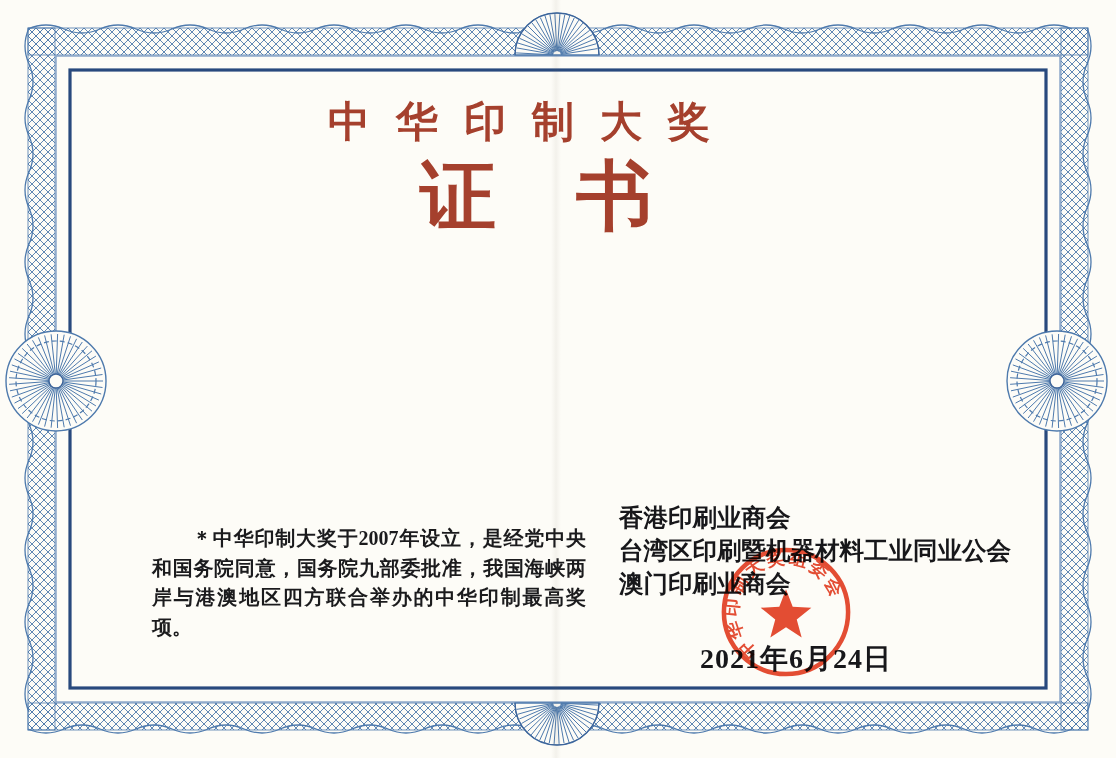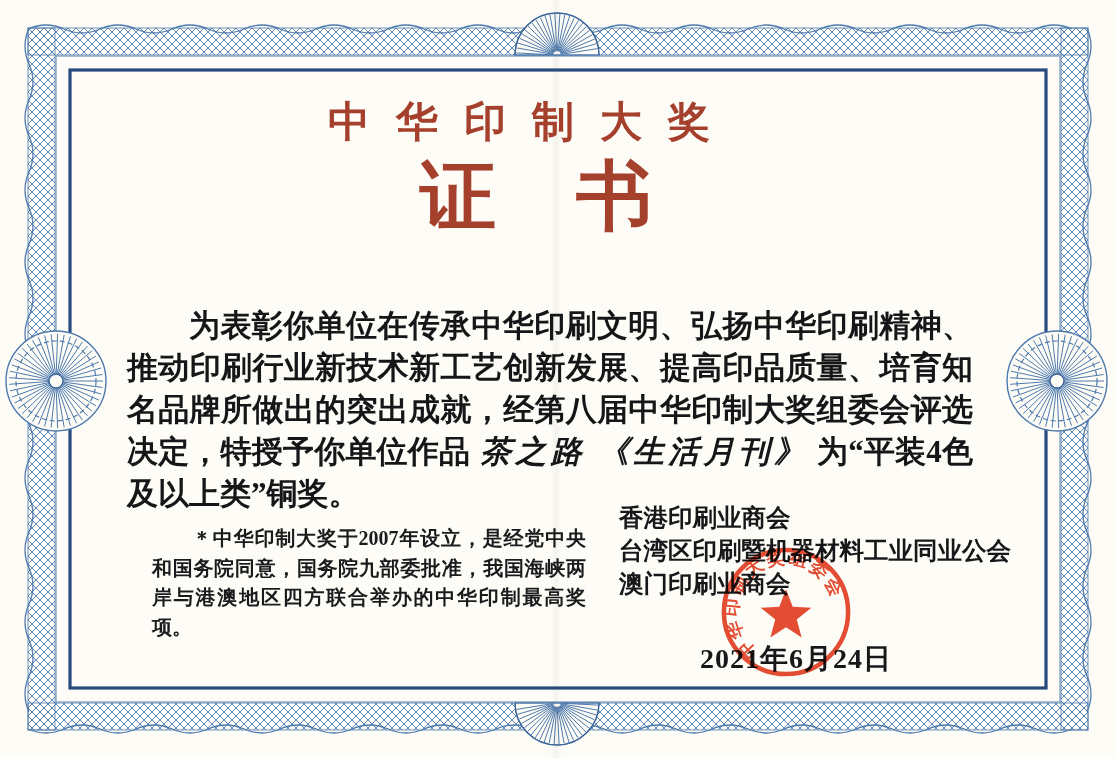--- a/index.html
+++ b/index.html
@@ -271,21 +271,20 @@
   </svg>
 
   <div class="fold-crease"></div>
 
   <div class="layer">
 
     <div class="award-title">中华印制大奖</div>
     <div class="doc-title">证书</div>
 
 
-    <div class="body-text"><span>为表彰你单位在传承中华印刷文明、弘扬中华印刷精神、推动印刷行业新技术新工艺创新发展、提高印品质量、培育知名品牌所做出的突出成就，经第八届中华印制大奖组委会评选决定，特授予你单位作品</span><span class="work-title">茶之路 《生活月刊》</span><span>为“平装4色及以上类”铜奖。</span></div>
 
     <div class="footnote">＊中华印制大奖于2007年设立，是经党中央和国务院同意，国务院九部委批准，我国海峡两岸与港澳地区四方联合举办的中华印制最高奖项。</div>
 
     <div class="issuers">
       <div class="issuer-row">香港印刷业商会</div>
       <div class="issuer-row">台湾区印刷暨机器材料工业同业公会</div>
       <div class="issuer-row">澳门印刷业商会</div>
     </div>
 
     <div class="issue-date">2021年6月24日</div>

